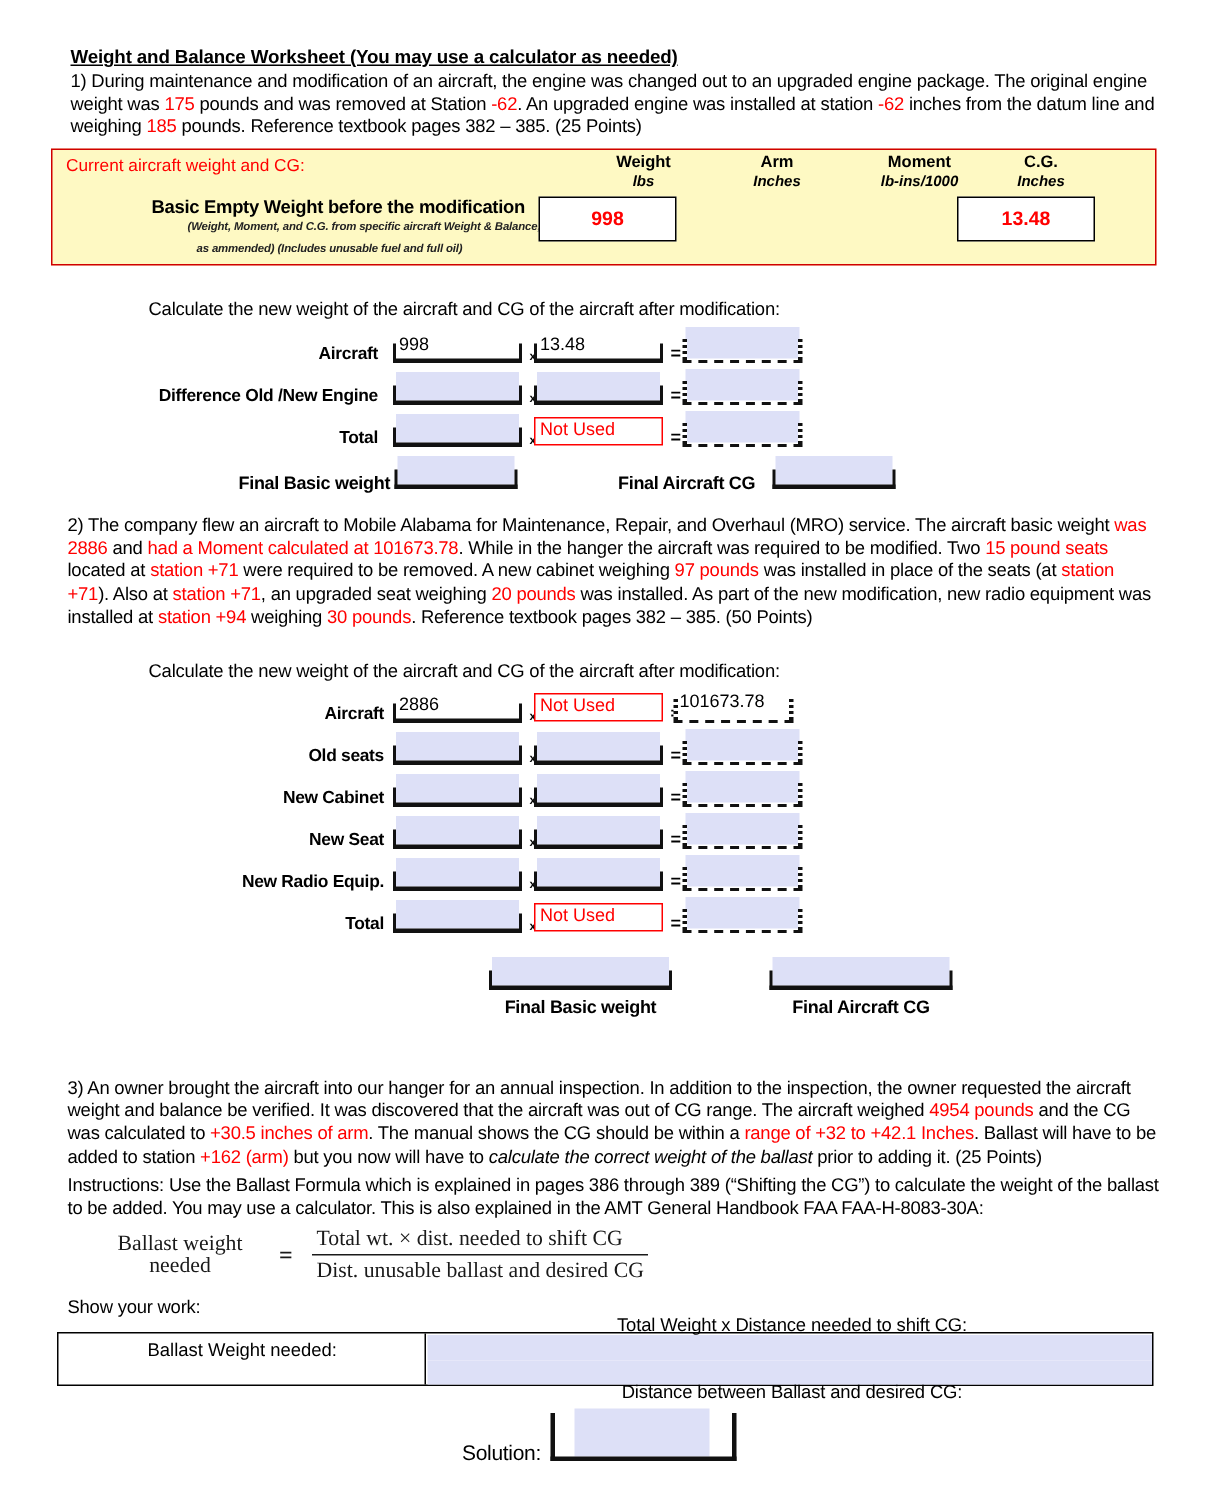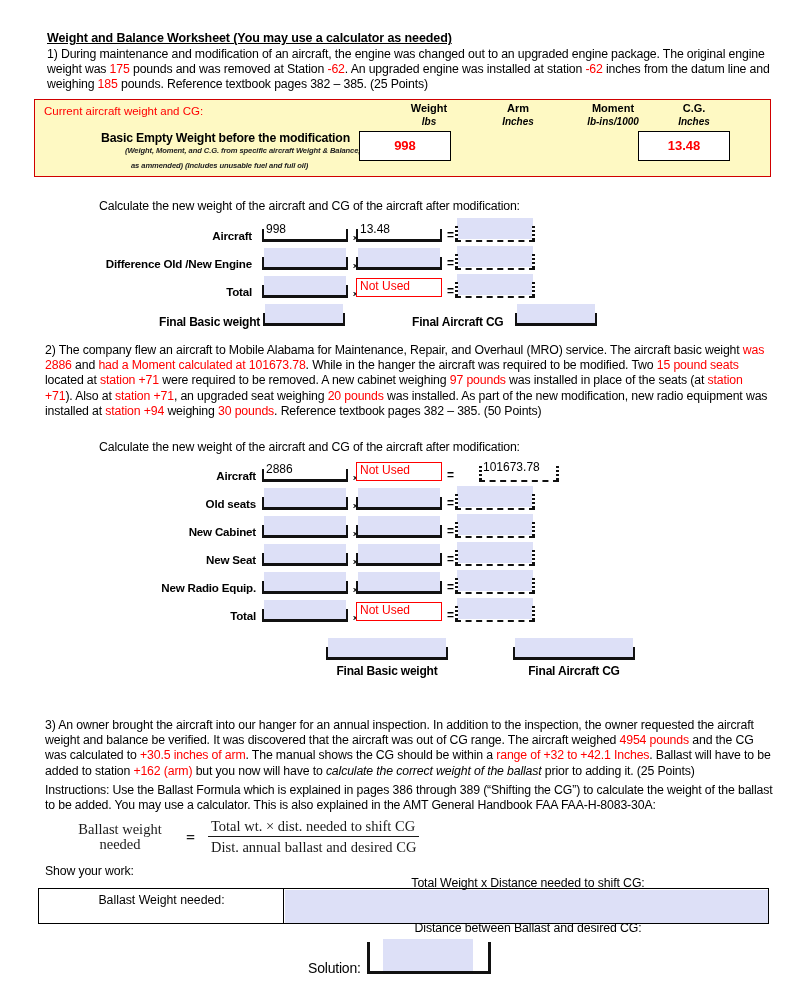--- a/index.html
+++ b/index.html
@@ -278,21 +278,21 @@
       <div class="fld" style="left: 262px; top: 460px; width: 86px; height: 22px;">
         <div class="fill white"></div>
         <div class="tickL"></div>
         <div class="tickR"></div>
         <div class="base"></div>
         <div class="txt">2886</div>
       </div>
       <div class="opmul" style="left: 353px; top: 473px;">x</div>
       <div class="notused" style="left: 356px; top: 462px; width: 86px; height: 19px;">Not Used</div>
       <div class="opeq" style="left: 447px; top: 468px;">=</div>
-      <div class="fld dash" style="left: 479px; top: 458px; width: 80px; height: 24px;">
+      <div class="fld dash" style="left: 449px; top: 458px; width: 80px; height: 24px;">
         <div class="fill white"></div>
         <div class="tickL"></div>
         <div class="tickR"></div>
         <div class="base"></div>
         <div class="txt">101673.78</div>
       </div>
       <div class="rowlabel" style="left: -4px; top: 497px; width: 260px;">Old seats</div>
       <div class="fld" style="left: 262px; top: 488px; width: 86px; height: 22px;">
         <div class="fill"></div>
         <div class="tickL"></div>
@@ -428,21 +428,21 @@
   <div class="para" style="left:45px;top:783px;width:730px;">Instructions: Use the Ballast Formula which is explained in pages 386 through 389 (“Shifting the CG”) to calculate the weight of the ballast to be added. You may use a calculator. This is also explained in the AMT General Handbook FAA FAA-H-8083-30A:</div>
 
   <div class="formula" style="left:60px;top:818px;width:400px;height:46px;">
     <div class="f-left">
       <div>Ballast weight</div>
       <div>needed</div>
     </div>
     <div class="f-eq">=</div>
     <div class="f-right">
       <div class="f-num">Total wt. × dist. needed to shift CG</div>
-      <div class="f-den">Dist. annual ballast and desired CG</div>
+      <div class="f-den">Dist. unusable ballast and desired CG</div>
     </div>
   </div>
 
   <div class="para" style="left:45px;top:864px;width:200px;">Show your work:</div>
 
   <div class="centertxt" style="left:283px;top:876px;width:490px;">Total Weight x Distance needed to shift CG:</div>
 
   <div class="bt" style="left:38px;top:888px;width:731px;height:36px;">
     <div class="bt-cell" style="left:0;top:0;width:245px;height:100%;border-right:1.3px solid #000;">
       <div class="bt-lbl" style="left:0;top:4px;width:245px;">Ballast Weight needed:</div>

